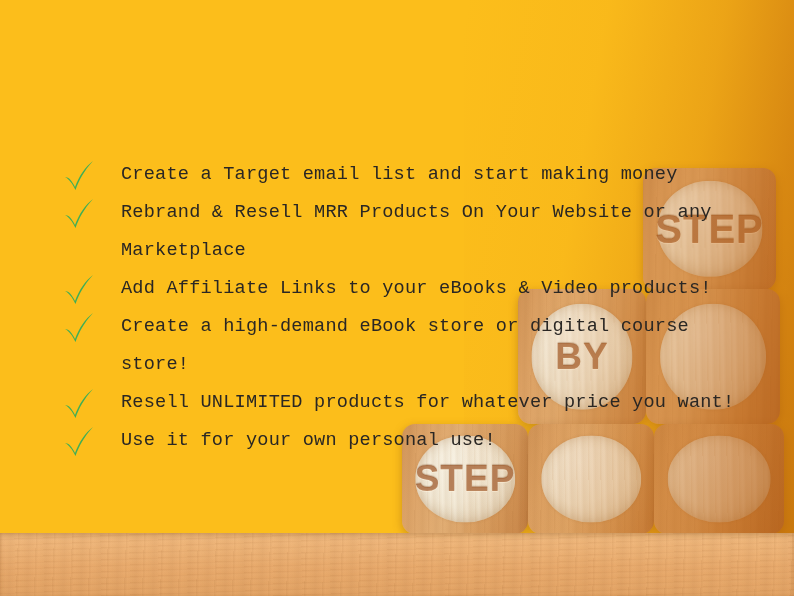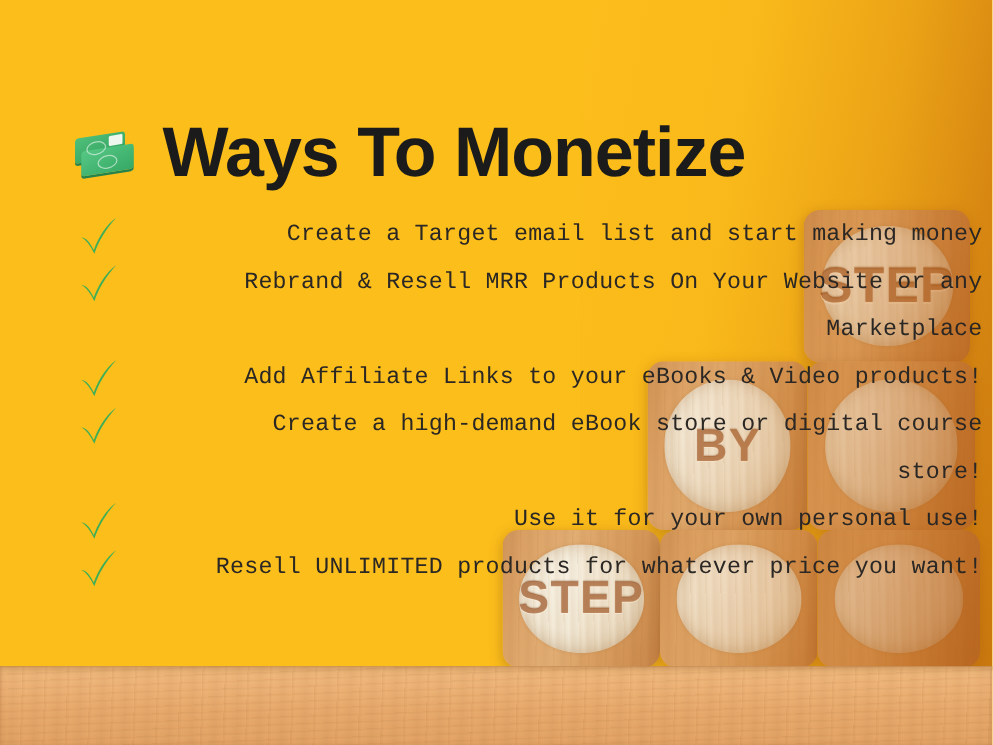--- a/index.html
+++ b/index.html
@@ -172,23 +172,22 @@
     font-size: 56px;
     font-weight: 700;
     color: #1b1b1b;
     letter-spacing: -0.8px;
     line-height: 1;
     white-space: nowrap;
   }
 
   .list {
     position: absolute;
-    left: 56px; top: 169px;
+    left: 56px; top: 156px;
     width: 730px;
-    text-align: right;
   }
   .list-item {
     position: relative;
     min-height: 38px;
     padding-left: 65px;
     margin-bottom: 0px;
   }
   .check-icon {
     position: absolute;
     left: 5px; top: 2px;
@@ -241,30 +240,20 @@
       <span class="cube-label"></span>
     </div>
   </div>
 
   <div class="bg-shadow"></div>
   <div class="floor-edge"></div>
   <div class="bg-floor"></div>
 
   <div class="content">
 
-    <div class="title-row">
-      <span class="money-emoji">
-        <span class="bill-back"></span>
-        <span class="bill-front"></span>
-        <span class="oval-a"></span>
-        <span class="oval-b"></span>
-        <span class="bill-tag"></span>
-      </span>
-      <h1 class="page-title">Ways To Monetize</h1>
-    </div>
 
     <div class="list">
 
       <div class="list-item">
         <span class="check-icon">
           <svg viewBox="0 0 36 34">
               <path d="M4 19 C8 19 11 23 14 29 C18 18 24 9 32 3 C23 13 18 22 14.5 32 C11 25 8 21 4 19 Z" fill="#3FAE56"></path>
             </svg>
         </span>
         <div class="item-text">Create a Target email list and start making money</div>
@@ -298,27 +287,27 @@
         <div class="item-text">Create a high-demand eBook store or digital course
 store!</div>
       </div>
 
       <div class="list-item">
         <span class="check-icon">
           <svg viewBox="0 0 36 34">
               <path d="M4 19 C8 19 11 23 14 29 C18 18 24 9 32 3 C23 13 18 22 14.5 32 C11 25 8 21 4 19 Z" fill="#3FAE56"></path>
             </svg>
         </span>
+        <div class="item-text">Resell UNLIMITED products for whatever price you want!</div>
+      </div>
+
+      <div class="list-item">
+        <span class="check-icon">
+          <svg viewBox="0 0 36 34">
+              <path d="M4 19 C8 19 11 23 14 29 C18 18 24 9 32 3 C23 13 18 22 14.5 32 C11 25 8 21 4 19 Z" fill="#3FAE56"></path>
+            </svg>
+        </span>
         <div class="item-text">Use it for your own personal use!</div>
       </div>
 
-      <div class="list-item">
-        <span class="check-icon">
-          <svg viewBox="0 0 36 34">
-              <path d="M4 19 C8 19 11 23 14 29 C18 18 24 9 32 3 C23 13 18 22 14.5 32 C11 25 8 21 4 19 Z" fill="#3FAE56"></path>
-            </svg>
-        </span>
-        <div class="item-text">Resell UNLIMITED products for whatever price you want!</div>
-      </div>
-
     </div>
   </div>
 </div>
 
 </body></html>

